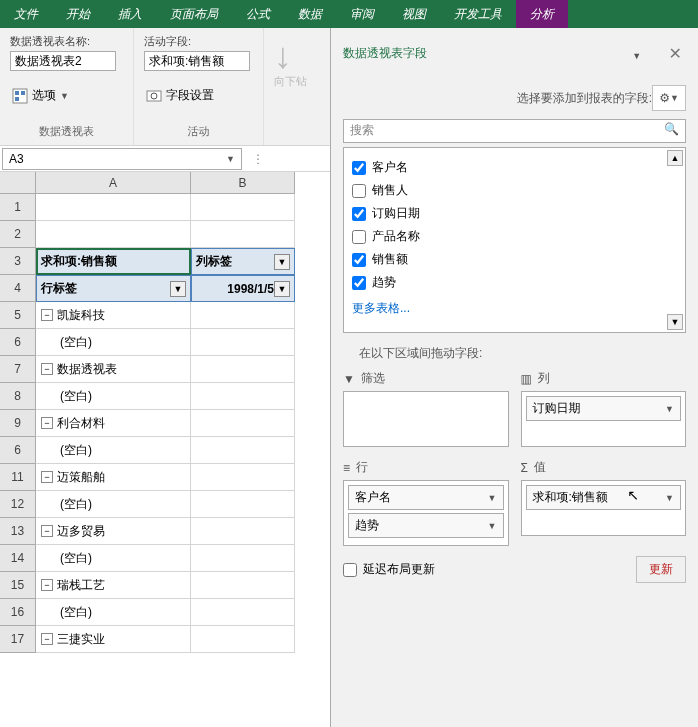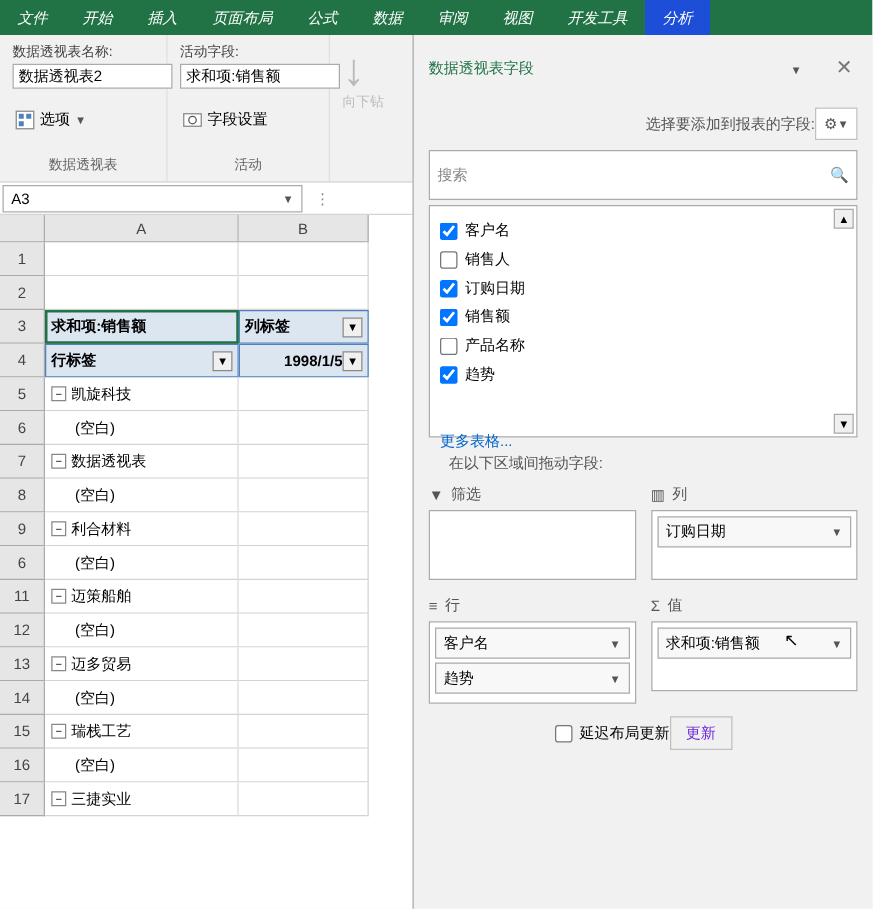--- a/index.html
+++ b/index.html
@@ -1,24 +1,24 @@
 <!DOCTYPE html>
 <html><head>
 <meta charset="utf-8">
 <style>
 *{box-sizing:border-box;margin:0;padding:0;font-family:"Microsoft YaHei",SimSun,sans-serif;font-size:12px;}
 body{background:#fff;width:698px;height:727px;overflow:hidden;}
 .ribbon-tabs{background:#217346;height:28px;display:flex;color:#fff;font-style:italic;}
 .ribbon-tab{padding:6px 14px;cursor:pointer;}
-.ribbon-tab.active{background:#1d4ed8;}
+.ribbon-tab.active{background:#701a75;}
 .ribbon-content{background:#f1f1f1;border-bottom:1px solid #d4d4d4;height:118px;display:flex;position:relative;}
 .ribbon-group{padding:6px 10px;border-right:1px solid #e0e0e0;display:flex;flex-direction:column;justify-content:space-between;}
 .rg-label{text-align:center;color:#666;font-size:11px;padding-top:4px;}
 .field-label{color:#444;font-size:11px;}
-.field-input{border:1px solid #ababab;background:#fff;padding:2px 4px;margin:2px 0;width:128px;height:20px;}
+.field-input{border:1px solid #ababab;background:#fff;padding:2px 4px;margin:2px 0;width:106px;height:20px;}
 .opt-btn{display:flex;align-items:center;gap:4px;padding:2px;cursor:pointer;margin-top:12px;}
 .icon-box{width:16px;height:16px;display:inline-flex;align-items:center;justify-content:center;}
 .drill-arrows{display:flex;gap:20px;padding:10px;color:#bbb;}
 .big-arrow{font-size:36px;line-height:1;}
 .side-btns{display:flex;flex-direction:column;gap:8px;padding:8px;color:#888;}
 .cell-ref{display:flex;align-items:center;border-bottom:1px solid #d4d4d4;height:26px;background:#fff;}
 .name-box{border:1px solid #ababab;width:240px;height:22px;padding:2px 6px;display:flex;align-items:center;justify-content:space-between;margin:2px;}
 .formula-btns{color:#888;padding:0 8px;}
 .sheet-area{display:flex;}
 .hdr-cell{background:#e6e6e6;border:1px solid #ababab;border-top:none;border-left:none;text-align:center;color:#444;}
@@ -32,34 +32,34 @@
 .pivot-hdr{background:#dce6f1;border:1px solid #4f81bd;font-weight:bold;display:flex;justify-content:space-between;align-items:center;padding:2px 4px;}
 .pivot-val{background:#fff;}
 .drop-arrow{width:16px;height:16px;border:1px solid #888;background:#f0f0f0;display:flex;align-items:center;justify-content:center;font-size:9px;}
 .expand-btn{width:12px;height:12px;border:1px solid #888;display:inline-flex;align-items:center;justify-content:center;font-size:9px;margin-right:4px;background:#fff;}
 .indent{padding-left:24px;}
 .sel-border{position:absolute;border:2px solid #217346;pointer-events:none;}
 .pane{position:absolute;right:0;top:28px;bottom:0;width:368px;background:#f1f1f1;border-left:1px solid #ababab;display:flex;flex-direction:column;padding:10px 12px;}
 .pane-title{font-size:18px;color:#217346;display:flex;justify-content:space-between;align-items:center;padding:6px 0 14px;}
 .pane-sub{color:#555;display:flex;justify-content:flex-end;align-items:center;padding:8px 0;}
 .gear-btn{border:1px solid #c0c0c0;background:#fff;width:34px;height:26px;display:flex;align-items:center;justify-content:center;}
-.search-box{border:1px solid #ababab;background:#fff;display:flex;align-items:center;padding:2px 6px;height:40px;color:#888;justify-content:space-between;}
+.search-box{border:1px solid #ababab;background:#fff;display:flex;align-items:flex-start;padding:2px 6px;height:24px;color:#888;justify-content:space-between;}
 .field-list{border:1px solid #ababab;background:#fff;margin-top:4px;padding:8px;height:186px;position:relative;}
 .field-item{display:flex;align-items:center;gap:6px;padding:3px 0;}
 .field-item input{width:14px;height:14px;}
-.more-tables{color:#0066cc;padding:6px 0;cursor:pointer;margin-top:28px;}
+.more-tables{color:#0066cc;padding:6px 0;cursor:pointer;}
 .scroll-stub{position:absolute;right:2px;width:16px;border:1px solid #ababab;background:#f0f0f0;display:flex;align-items:center;justify-content:center;font-size:9px;}
 .areas-label{padding:12px 0 8px;color:#555;margin-left:16px;}
 .areas{display:grid;grid-template-columns:1fr 1fr;gap:12px;}
 .area-box{}
 .area-hdr{display:flex;align-items:center;gap:6px;color:#555;padding-bottom:4px;}
 .area-body{background:#fff;border:1px solid #ababab;min-height:56px;padding:4px;}
 .area-pill{border:1px solid #ababab;background:#f8f8f8;padding:3px 6px;display:flex;justify-content:space-between;align-items:center;margin-bottom:3px;}
-.footer{display:flex;justify-content:center;align-items:center;padding-top:10px;}
-.update-btn{border:1px solid #c0c0c0;background:#f0f0f0;color:#6d28d9;padding:4px 12px;}
+.footer{display:flex;justify-content:space-between;align-items:center;padding-top:10px;}
+.update-btn{border:1px solid #c0c0c0;background:#f0f0f0;color:#b91c1c;padding:4px 12px;}
 .cursor{position:absolute;font-size:14px;}
 .pane-close{font-size:16px;color:#777;cursor:pointer;padding:0 4px;}
 .dd{font-size:9px;color:#555;}
 svg{display:block;}
 </style>
 </head>
 <body>
 
 <div class="ribbon-tabs" id="ribbon-tabs">
     <div class="ribbon-tab">文件</div>
@@ -289,26 +289,26 @@
       </label>
       <label class="field-item">
         <input type="checkbox" style="">
         <span>销售人</span>
       </label>
       <label class="field-item">
         <input type="checkbox" checked="" style="">
         <span>订购日期</span>
       </label>
       <label class="field-item">
+        <input type="checkbox" style="">
+        <span>产品名称</span>
+      </label>
+      <label class="field-item">
         <input type="checkbox" checked="" style="">
         <span>销售额</span>
-      </label>
-      <label class="field-item">
-        <input type="checkbox" style="">
-        <span>产品名称</span>
       </label>
       <label class="field-item">
         <input type="checkbox" checked="" style="">
         <span>趋势</span>
       </label>
       <div class="more-tables">更多表格...</div>
     </div>
   <div class="areas-label">在以下区域间拖动字段:</div>
   <div class="areas">
     <div class="area-box">

